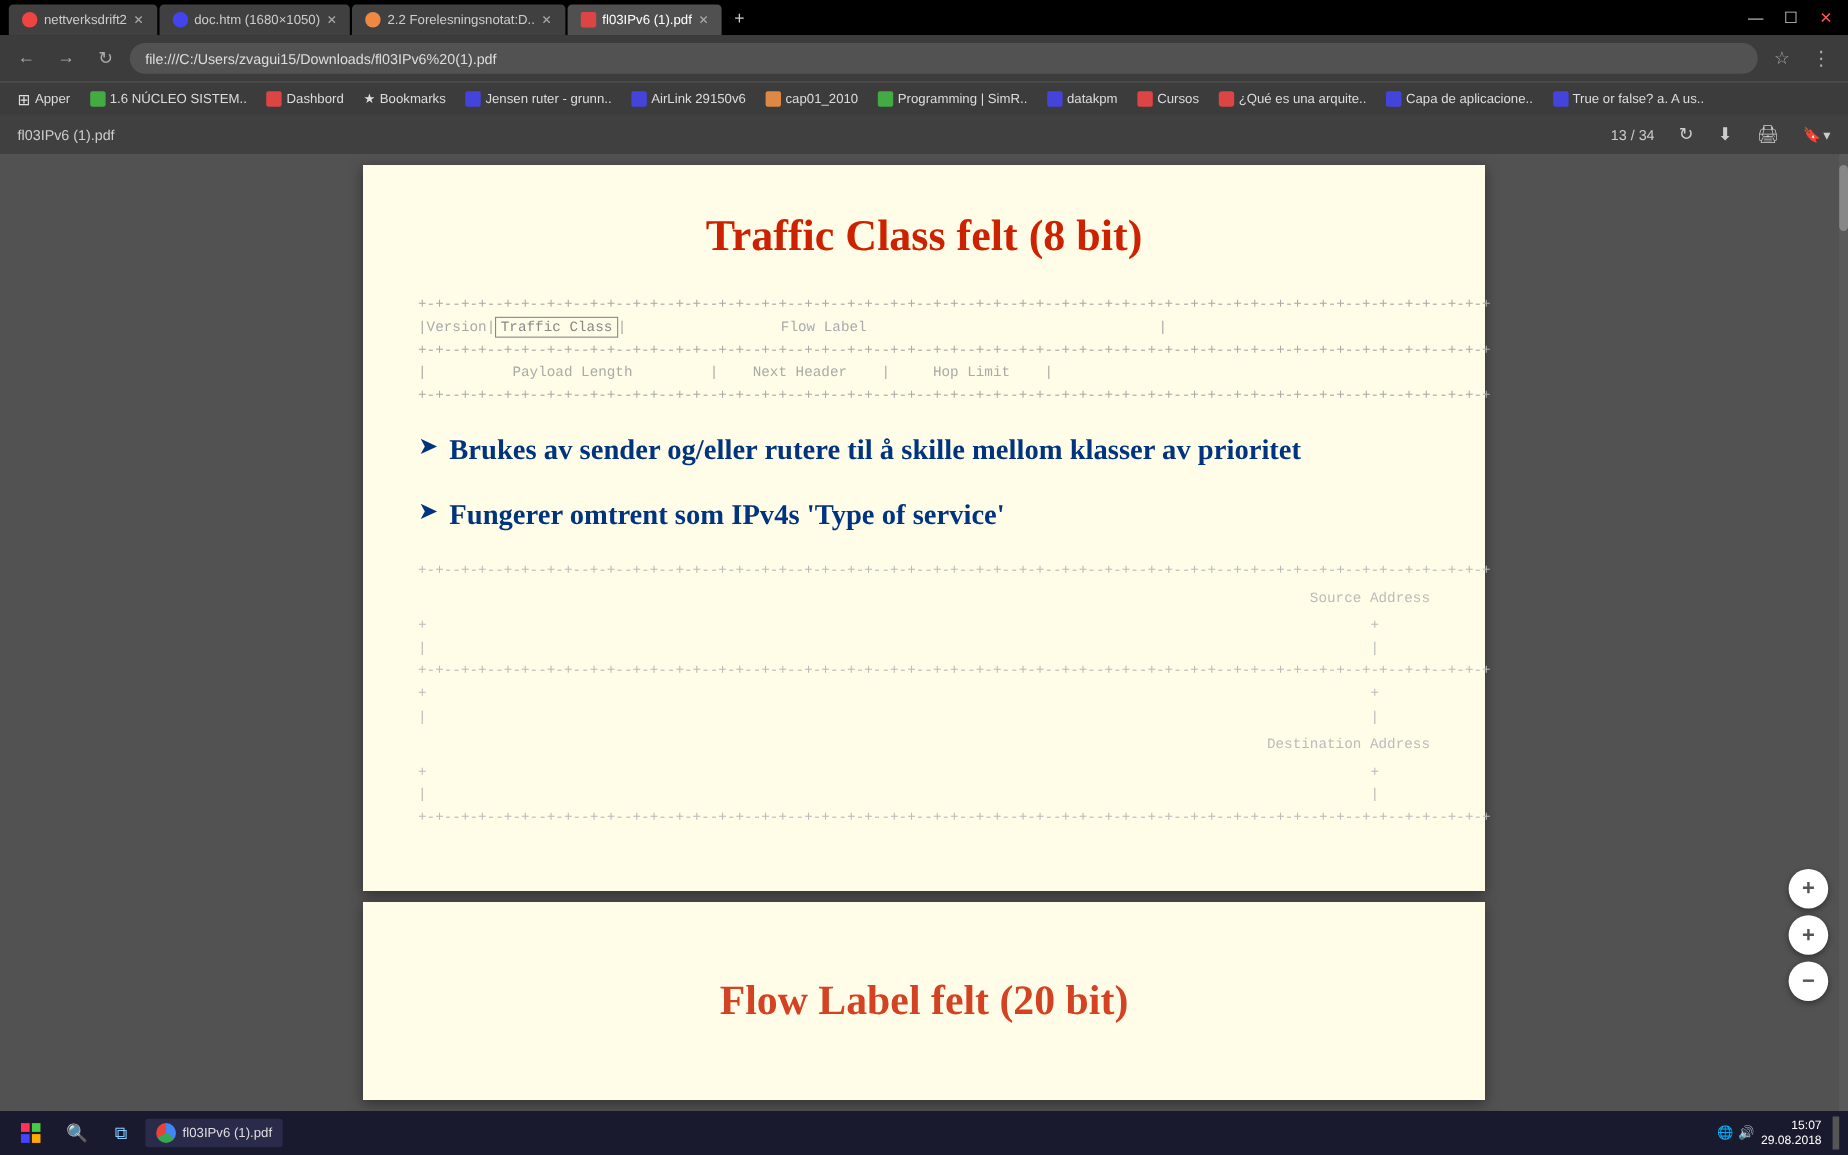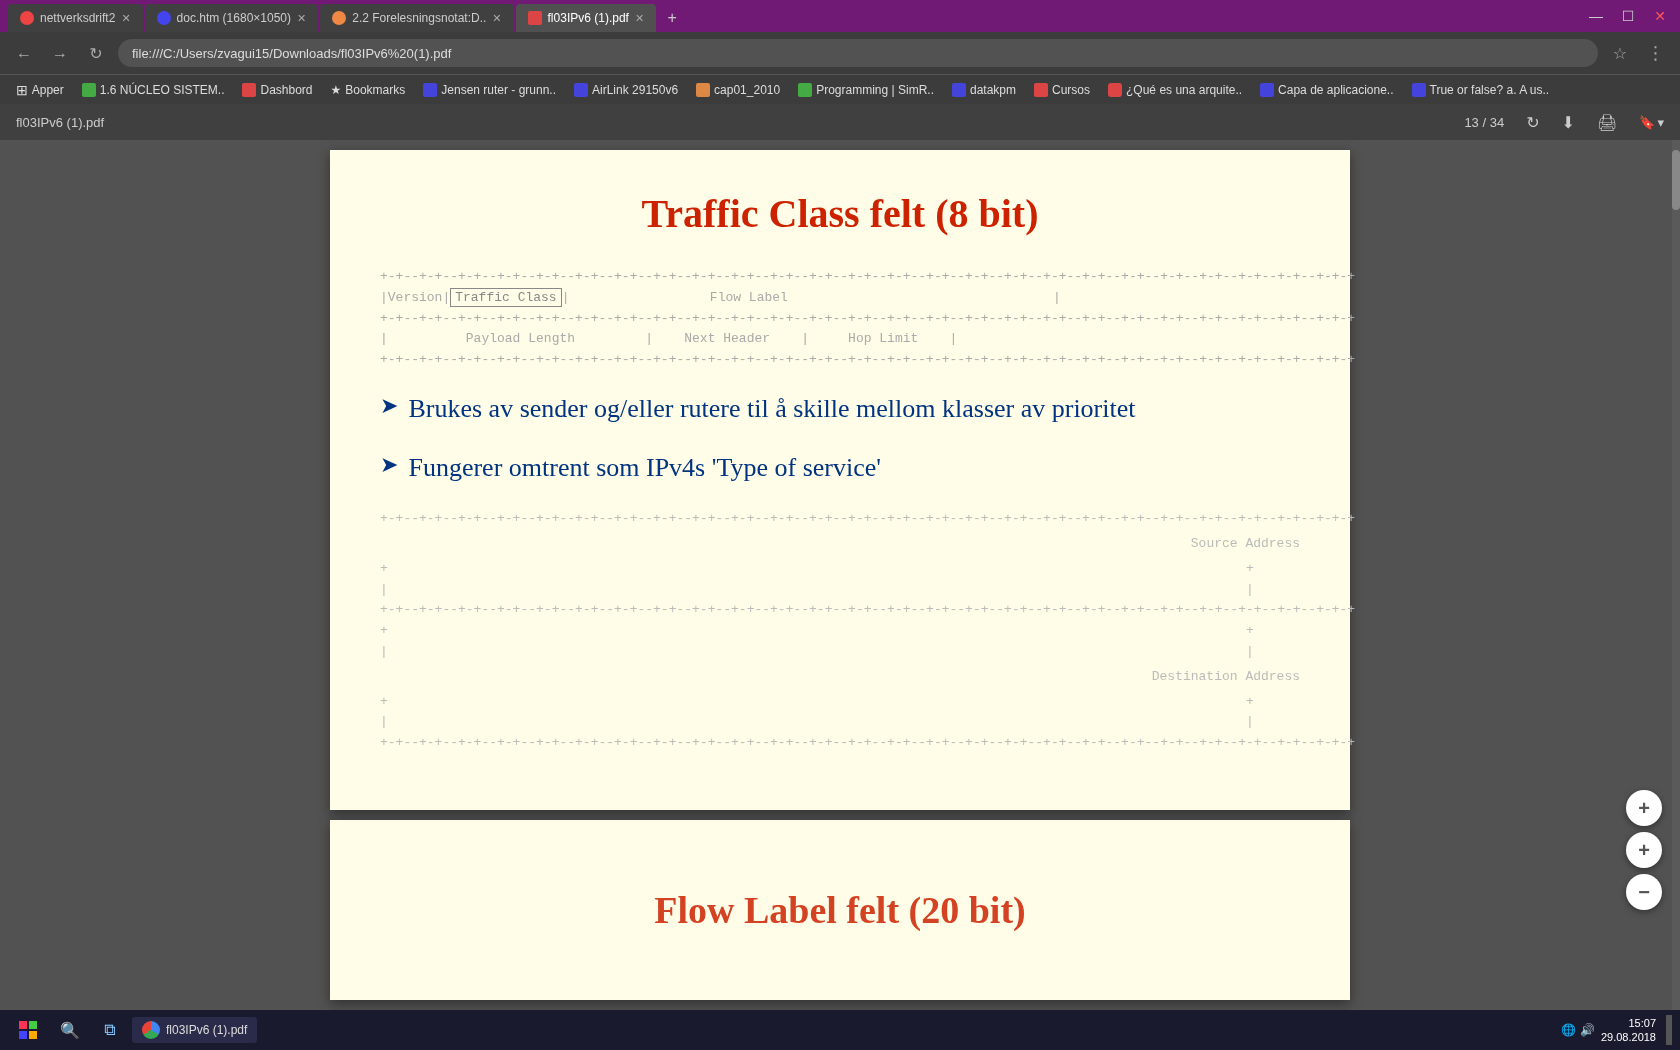--- a/index.html
+++ b/index.html
@@ -9,21 +9,21 @@
       overflow: hidden;
       font-family: Arial, sans-serif;
       background: #3a3a3a;
       display: flex;
       flex-direction: column;
     }
 
     
     .title-bar {
       height: 32px;
-      background: #701a75;
+      background: #000000;
       display: flex;
       align-items: center;
       padding: 0 8px;
       gap: 4px;
     }
     .tab-group {
       display: flex;
       align-items: flex-end;
       height: 100%;
       gap: 2px;
@@ -339,20 +339,21 @@
       font-size: 22px;
       flex-shrink: 0;
       margin-top: 2px;
     }
 
     .bullet-text {
       color: #003380;
       font-size: 26px;
       line-height: 1.35;
       font-family: 'Times New Roman', serif;
+      font-weight: bold;
     }
 
     
     .addr-field {
       text-align: right;
       color: #bbb;
       font-size: 13px;
       font-family: 'Courier New', monospace;
       padding: 4px 0;
     }

